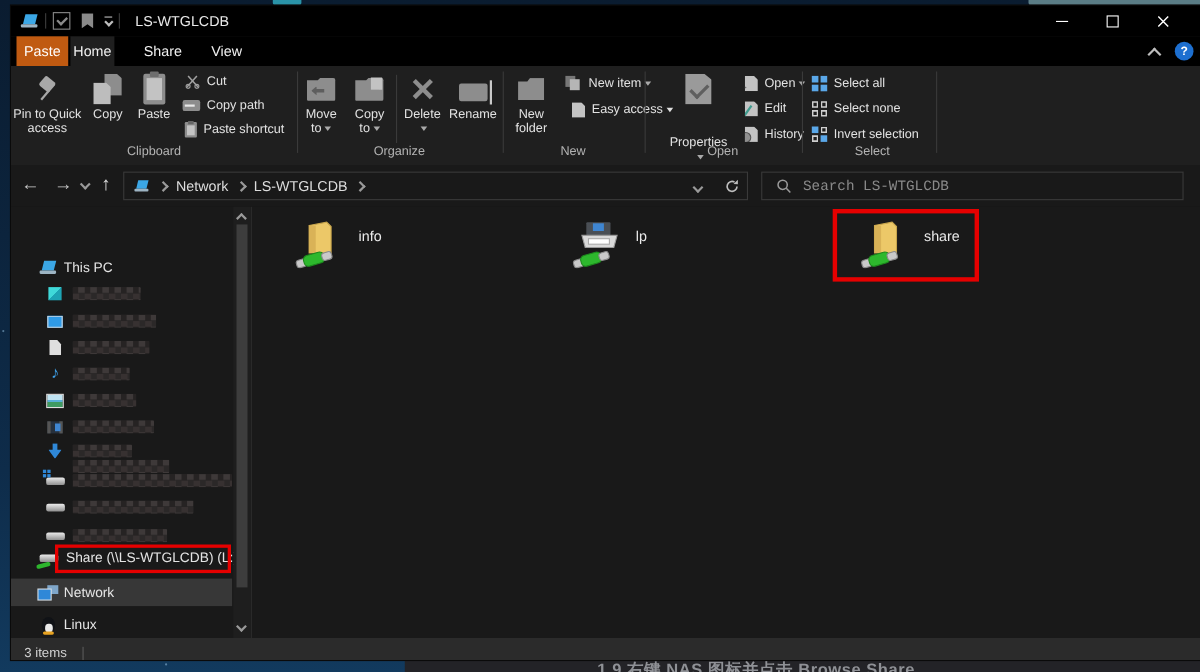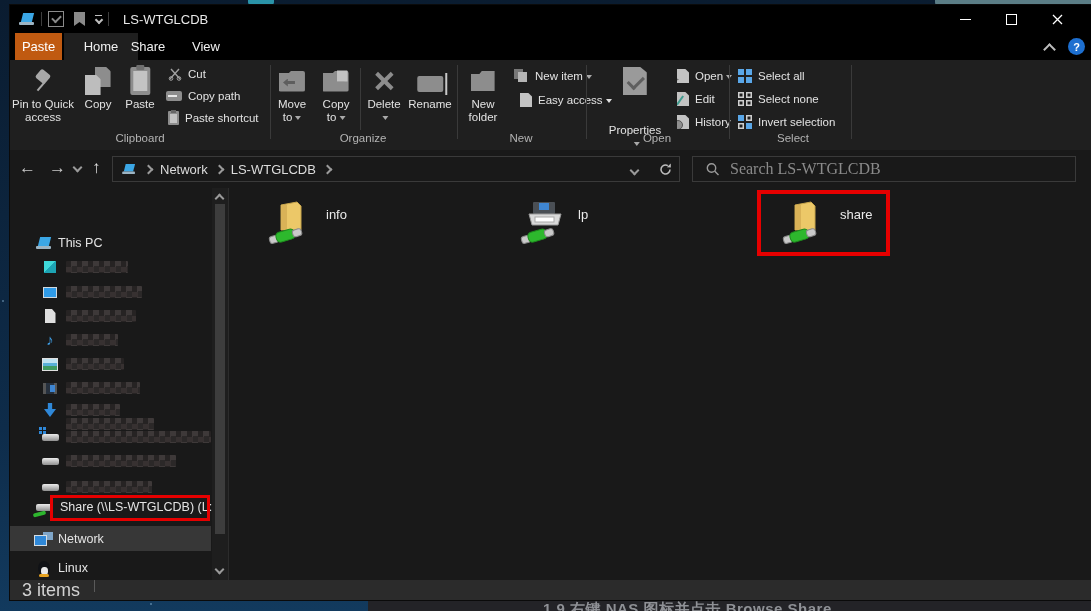--- a/index.html
+++ b/index.html
@@ -78,21 +78,21 @@
 
   
   .chev{display:inline-block;width:7px;height:7px;border-right:2px solid #9a9a9a;border-bottom:2px solid #9a9a9a;}
   .chev.r{transform:rotate(-45deg);} .chev.d{transform:rotate(45deg);} .chev.u{transform:rotate(-135deg);}
   .navglyph{font-size:17px;color:#c9c9c9;}
 
   
   .addr{position:absolute;left:0;top:145px;width:100%;height:38px;background:#191919;border-bottom:1px solid #101010;}
   .abox{position:absolute;top:6px;height:26px;border:1px solid #3a3a3a;display:flex;align-items:center;box-sizing:border-box;background:#191919;}
   .crumb{font-size:13px;color:#dcdcdc;padding:0 4px;}
-  input.search{background:transparent;border:none;outline:none;color:#a16207;font-size:16px;width:300px;font-family:Liberation Serif, serif;}
+  input.search{background:transparent;border:none;outline:none;color:#a16207;font-size:13px;width:300px;font-family:Liberation Mono, monospace;}
   input.search::placeholder{color:#8a8a8a;}
 
   
   .bodyarea{position:absolute;left:0;top:183px;width:100%;height:392px;background:#191919;}
   .paneDiv{position:absolute;left:218px;top:0;width:1px;height:100%;background:#2c2c2c;}
   .srow{position:absolute;left:0;width:201px;height:24px;display:flex;align-items:center;color:#e4e4e4;font-size:12.5px;white-space:nowrap;}
   .srow.sel{background:#373737;}
   .sic{width:20px;display:flex;justify-content:center;flex:none;}
   .mz{height:12px;border-radius:1px;background:conic-gradient(#3e3939 25%,#2b2828 0 50%,#373131 0 75%,#262323 0);background-size:11px 11px;}
   .sbar{position:absolute;left:202px;top:0;width:16px;height:392px;background:#1e1e1e;}
@@ -124,21 +124,21 @@
   .tuxI:before{content:"";position:absolute;left:2.5px;bottom:0;width:7px;height:8px;background:#e9e9e9;border-radius:45%;}
   .tuxI:after{content:"";position:absolute;left:1px;bottom:-2px;width:10px;height:3px;background:#e8a321;border-radius:2px;}
 
   
   .tile{position:absolute;display:flex;gap:10px;}
   .tile .nm{font-size:13px;color:#eaeaea;margin-top:11px;}
   .redbox{position:absolute;border:4px solid #e60000;box-sizing:border-box;}
   .redbox.thin{border-width:3px;}
 
   
-  .status{position:absolute;left:0;top:575px;width:100%;height:20px;background:#2b2b2b;display:flex;align-items:flex-start;font-size:18px;color:#d2d2d2;}
+  .status{position:absolute;left:0;top:575px;width:100%;height:20px;background:#2b2b2b;display:flex;align-items:flex-end;font-size:12px;color:#d2d2d2;}
   .sdiv{width:1px;height:12px;background:#5a5a5a;margin-left:14px;}
 
   
   .docstrip{position:absolute;left:368px;top:600px;width:723px;height:11px;background:#232327;overflow:hidden;}
   .docstrip span{position:absolute;left:175px;top:0;font-size:15px;font-weight:bold;color:#8f9196;white-space:nowrap;letter-spacing:.5px;}
   .topstrip{position:absolute;left:935px;top:0;width:156px;height:6px;background:#5b7d86;border-radius:0 0 0 4px;}
   .topbump{position:absolute;left:248px;top:0;width:26px;height:5px;background:#2a93a8;border-radius:0 0 3px 3px;}
 </style>
 </head>
 <body>
@@ -179,21 +179,21 @@
         <span class="box"></span>
       </div>
     <div class="wctl" style="left:1024px;">
       <svg width="11" height="11">
           <path d="M1 1 L10 10 M10 1 L1 10" stroke="#fff" stroke-width="1.3"></path>
         </svg>
     </div>
 
     <div class="tabbar">
       <div class="tab file" style="left:5px;width:47px;">Paste</div>
-      <div class="tab active" style="left:54px;width:74px;">Home</div>
+      <div class="tab active" style="left:54px;width:40px;">Home</div>
       <div class="tab" style="left:112px;width:52px;">Share</div>
       <div class="tab" style="left:170px;width:52px;">View</div>
       <span class="chev u" style="position:absolute;left:1035px;top:12px;border-color:#bdbdbd;"></span>
       <div class="helpdot" style="left:1058px;top:5px;">?</div>
     </div>
 
     <div class="ribbon">
 
       <div class="rbtn rbig" style="left:33px;">
         <span class="ic">

